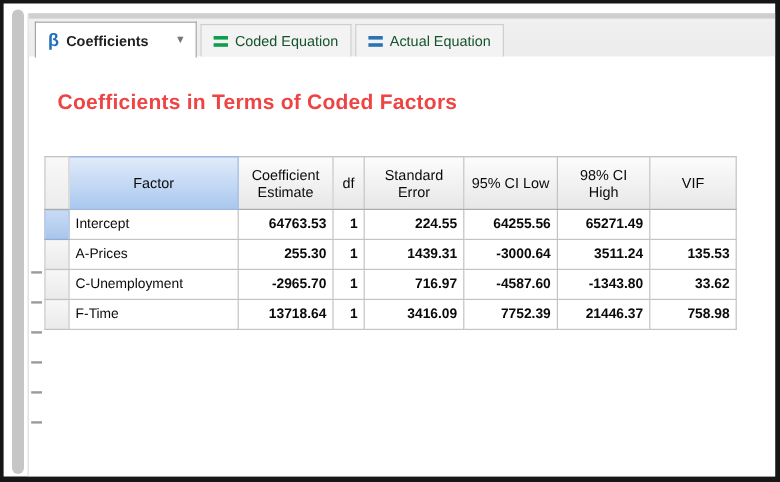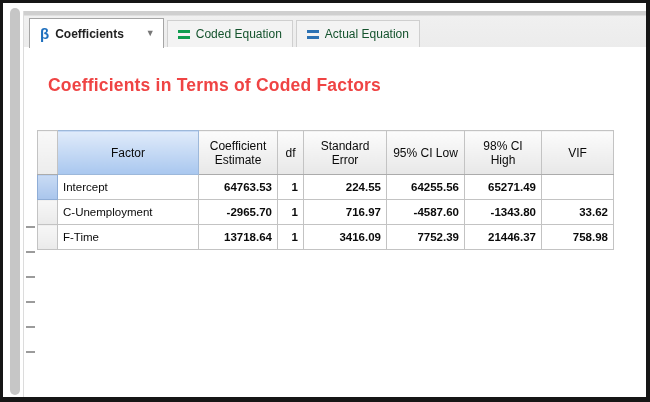--- a/index.html
+++ b/index.html
@@ -123,20 +123,30 @@
               <td class="name">Intercept</td>
               <td class="num">64763.53</td>
               <td class="num">1</td>
               <td class="num">224.55</td>
               <td class="num">64255.56</td>
               <td class="num">65271.49</td>
               <td class="num"></td>
             </tr>
             <tr>
               <td class="gutter"></td>
+              <td class="name">A-Prices</td>
+              <td class="num">255.30</td>
+              <td class="num">1</td>
+              <td class="num">1439.31</td>
+              <td class="num">-3000.64</td>
+              <td class="num">3511.24</td>
+              <td class="num">135.53</td>
+            </tr>
+            <tr>
+              <td class="gutter"></td>
               <td class="name">C-Unemployment</td>
               <td class="num">-2965.70</td>
               <td class="num">1</td>
               <td class="num">716.97</td>
               <td class="num">-4587.60</td>
               <td class="num">-1343.80</td>
               <td class="num">33.62</td>
             </tr>
             <tr>
               <td class="gutter"></td>

